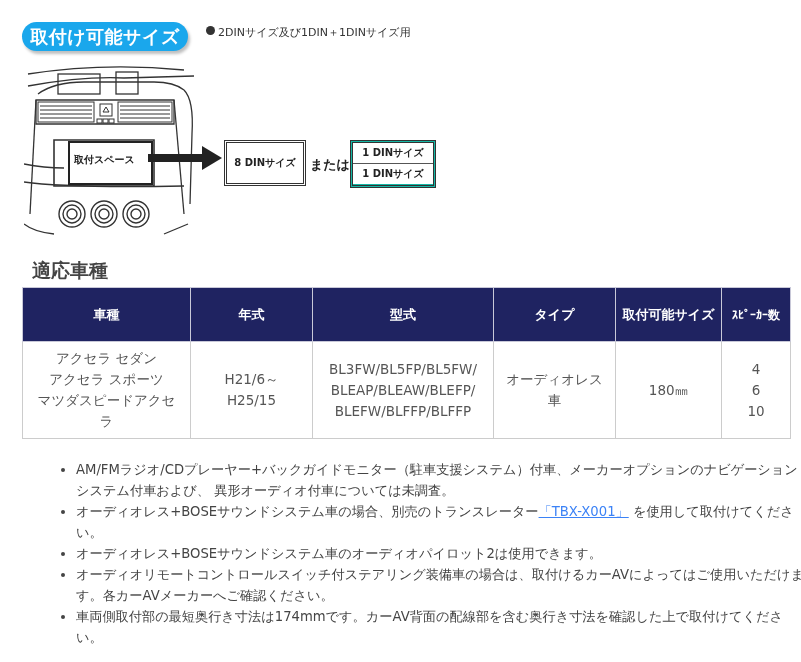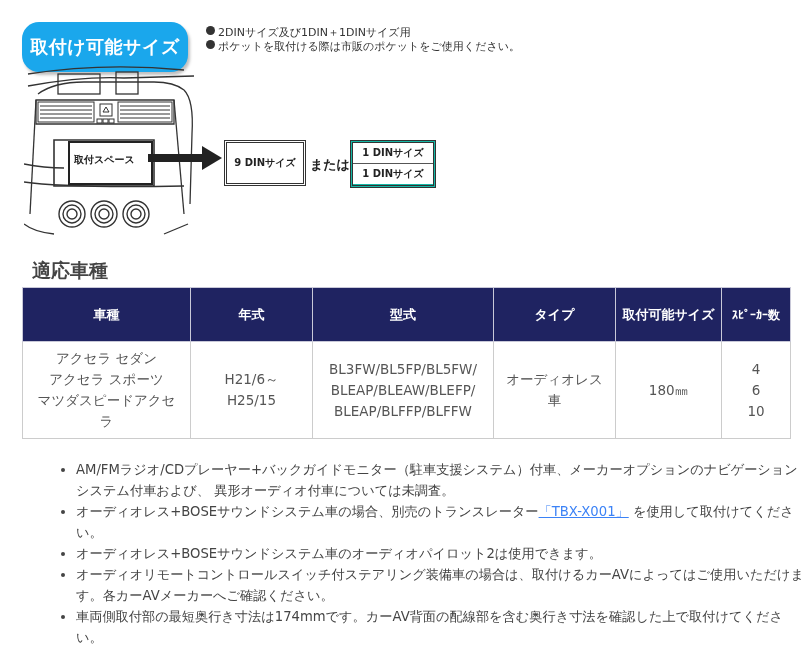--- a/index.html
+++ b/index.html
@@ -2,21 +2,21 @@
 <html><head>
 <meta charset="utf-8">
 <style>
   html, body { margin: 0; padding: 0; background: #ffffff; }
   body {
     width: 801px; height: 662px; position: relative; overflow: hidden;
     font-family: "DejaVu Sans", "Liberation Sans", sans-serif;
     color: #555555;
   }
   .pill {
-    position: absolute; left: 22px; top: 22px; width: 166px; height: 50px;
+    position: absolute; left: 22px; top: 22px; width: 166px; height: 29px;
     background: #1aa7ec; border-radius: 17px;
     box-shadow: 2px 3px 3px rgba(0,0,0,0.25);
     color: #ffffff; font-weight: bold; font-size: 18px;
     display: flex; align-items: center; justify-content: center;
     letter-spacing: 0.5px;
   }
   .notes-top {
     position: absolute; left: 206px; top: 26px; font-size: 11px; line-height: 14px; color: #333333;
   }
   .notes-top .ln { display: flex; }
@@ -60,24 +60,20 @@
 </head>
 <body>
 
 <div class="pill">取付け可能サイズ</div>
 
 <div class="notes-top">
   <div class="ln">
       <span class="dot"></span>
       <span>2DINサイズ及び1DIN＋1DINサイズ用</span>
     </div>
-  <div class="ln">
-      <span class="dot"></span>
-      <span>ポケットを取付ける際は市販のポケットをご使用ください。</span>
-    </div>
 </div>
 
 <div class="diagram">
   <svg width="200" height="176" viewBox="0 0 200 176" style="position:absolute;left:0;top:0;">
     <g fill="none" stroke="#333" stroke-width="1.3">
       <path d="M4 10 Q80 -2 160 6"></path>
       <path d="M4 22 Q60 12 100 14 L170 12"></path>
       <path d="M14 30 Q30 18 60 18 L130 18 Q150 18 160 26"></path>
       <rect x="34" y="10" width="42" height="20"></rect>
       <rect x="92" y="8" width="22" height="22"></rect>
@@ -119,21 +115,21 @@
       <path d="M0 160 Q10 168 30 170"></path>
         <path d="M140 170 L164 160"></path>
     </g>
     <rect x="45" y="78" width="83" height="42" fill="#fff" stroke="#222" stroke-width="2"></rect>
   </svg>
   <div style="position:absolute;left:50px;top:89px;font-size:10px;font-weight:bold;color:#222;">取付スペース</div>
   <svg width="80" height="24" viewBox="0 0 80 24" style="position:absolute;left:124px;top:82px;">
     <rect x="0" y="8" width="56" height="8" fill="#222"></rect>
     <path d="M54 0 L74 12 L54 24 Z" fill="#222"></path>
   </svg>
-  <div class="din-box" style="left:200px;top:76px;width:76px;height:40px;">9 DINサイズ</div>
+  <div class="din-box" style="left:200px;top:76px;width:76px;height:40px;">8 DINサイズ</div>
   <div class="mataha" style="left:286px;top:92px;">または</div>
   <div style="position:absolute;left:326px;top:76px;width:80px;height:42px;border:3px double #333;background:#14b8a6;">
     <div class="din-box" style="position:static;border:none;border-bottom:1px solid #555;height:20px;">1 DINサイズ</div>
     <div class="din-box" style="position:static;border:none;height:20px;">1 DINサイズ</div>
   </div>
 </div>
 
 <div class="section-title">適応車種</div>
 
 <table class="spec">
@@ -163,21 +159,21 @@
         <div>マツダスピードアクセ</div>
         <div>ラ</div>
       </td>
       <td>
         <div>H21/6～</div>
         <div>H25/15</div>
       </td>
       <td>
         <div>BL3FW/BL5FP/BL5FW/</div>
         <div>BLEAP/BLEAW/BLEFP/</div>
-        <div>BLEAP/BLFFP/BLFFW</div>
+        <div>BLEFW/BLFFP/BLFFP</div>
       </td>
       <td>
         <div>オーディオレス</div>
         <div>車</div>
       </td>
       <td>180㎜</td>
       <td>
         <div>4</div>
         <div>6</div>
         <div>10</div>

